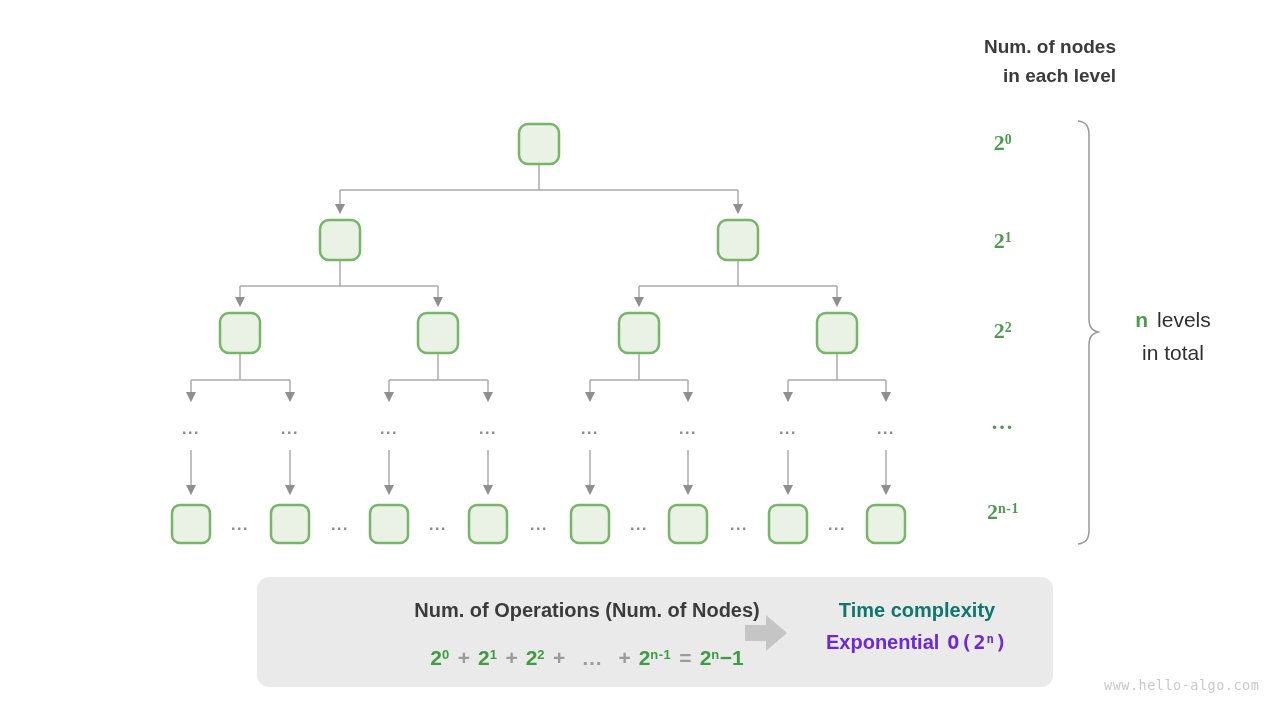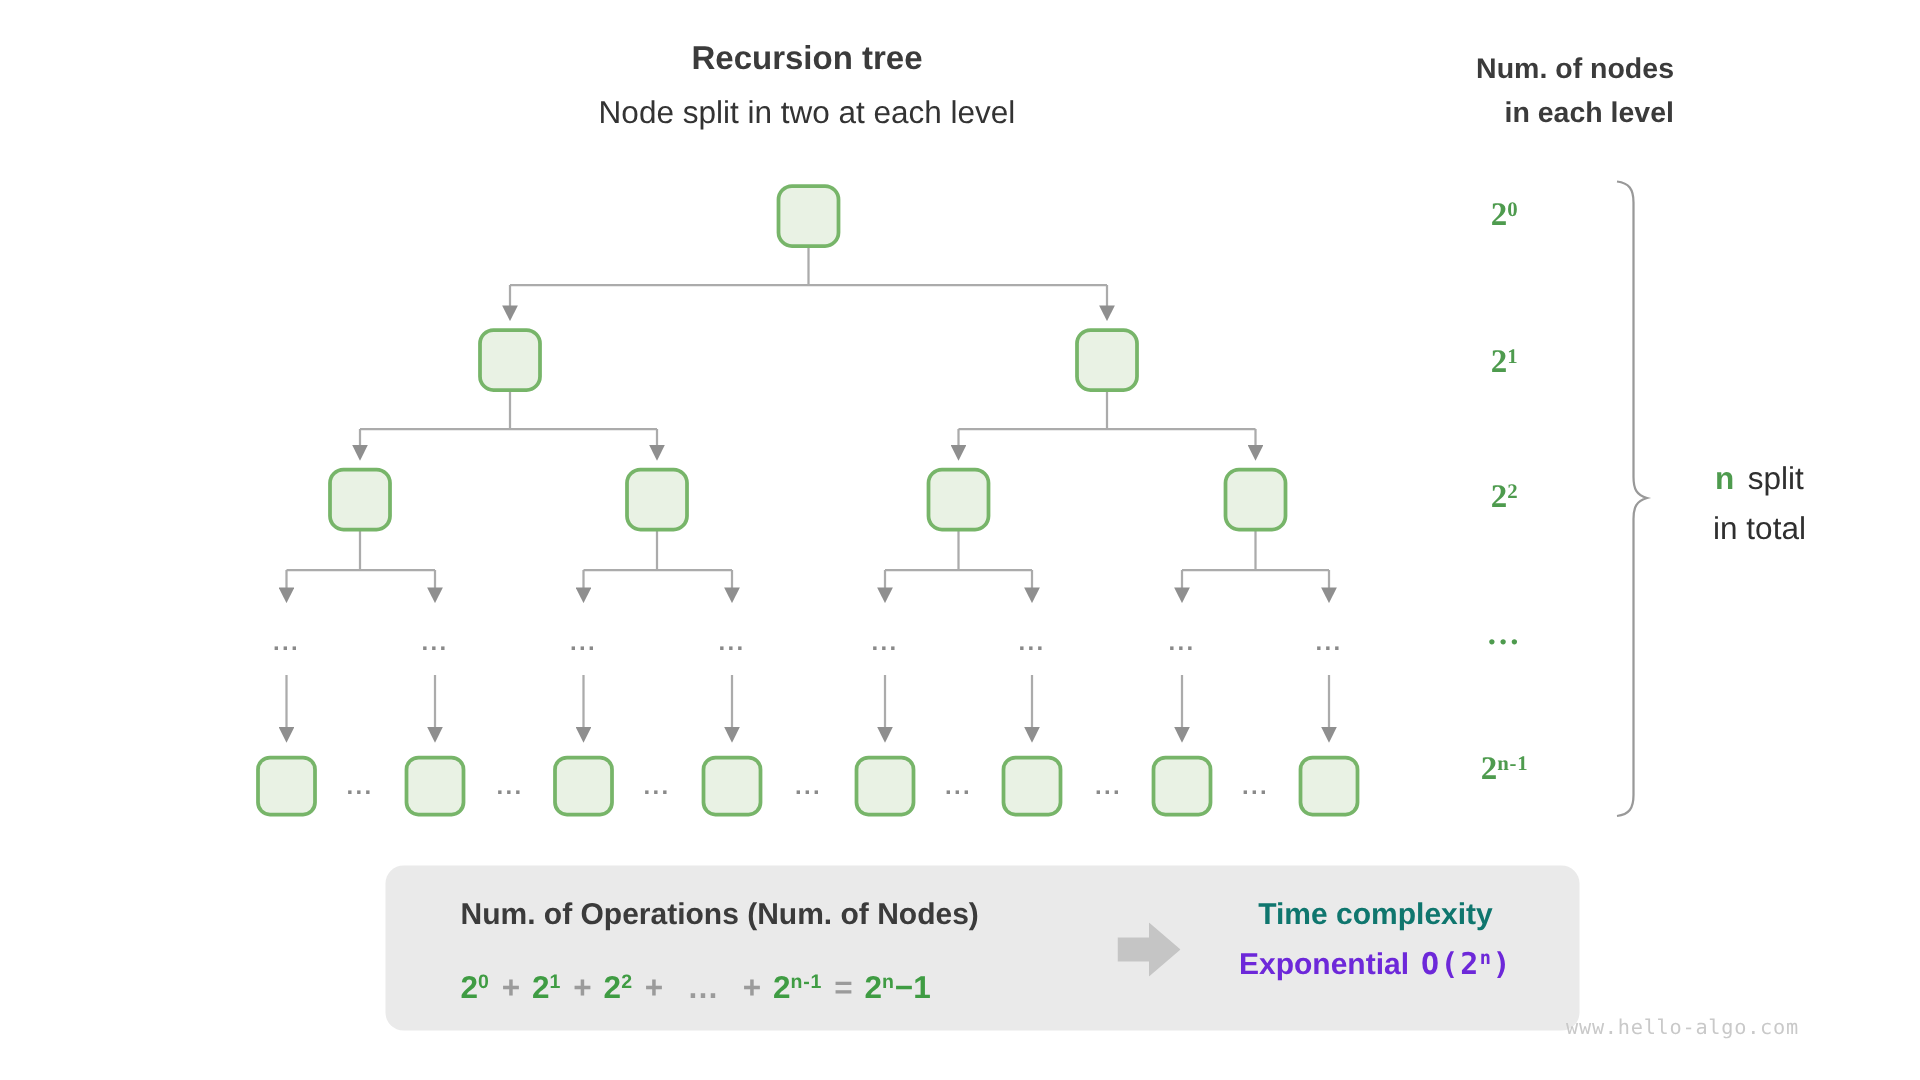--- a/index.html
+++ b/index.html
@@ -21,34 +21,34 @@
 
   .dots{position:absolute;width:44px;text-align:center;color:#8a8a8a;font-weight:bold;
         font-size:16px;line-height:16px;letter-spacing:1.5px;}
 
   .brace-label{position:absolute;left:1107px;top:303px;width:132px;text-align:center;
                font-size:21px;line-height:33px;color:#2f2f2f;}
   .brace-label .n-sym{color:#4e9b4e;font-weight:bold;margin-right:9px;}
 
   .ops-box{position:absolute;left:257px;top:577px;width:796px;height:110px;
            background:#eaeaea;border-radius:12px;}
-  .ops-left{position:absolute;left:50px;top:0;width:560px;}
+  .ops-left{position:absolute;left:50px;top:0;width:560px;text-align:center;}
   .ops-title{margin-top:22px;font-size:20px;font-weight:bold;color:#3b3b3b;}
   .formula{margin-top:24px;font-size:21px;font-weight:bold;}
   .formula .seg-green{color:#3f9c43;}
   .formula .seg-gray{color:#9b9b9b;margin:0 8px;}
   .formula sup{font-size:62%;vertical-align:0.5em;letter-spacing:0.5px;}
   .block-arrow{position:absolute;left:488px;top:38px;}
   .tc-right{position:absolute;left:530px;top:0;width:260px;text-align:center;}
   .tc-title{margin-top:22px;font-size:20px;font-weight:bold;color:#0f766e;}
   .tc-value{margin-top:8px;font-size:20px;font-weight:bold;color:#6d28d9;}
   .big-o{font-family:"DejaVu Sans Mono",monospace;margin-left:8px;letter-spacing:1px;}
   .big-o sup{font-size:62%;vertical-align:0.5em;}
 
-  .watermark{position:absolute;left:1044px;top:677px;width:170px;font-family:"DejaVu Sans Mono",monospace;
+  .watermark{position:absolute;left:1104px;top:677px;width:170px;font-family:"DejaVu Sans Mono",monospace;
              font-size:13.5px;color:#c9c9c9;letter-spacing:0.5px;}
 </style>
 </head>
 <body>
 
 <div class="canvas">
 
   <svg class="tree-svg" viewBox="0 0 1280 720">
     <defs>
       <marker id="ah" viewBox="0 0 10 10" refX="8" refY="5" markerWidth="7" markerHeight="7" orient="auto-start-reverse">
@@ -104,24 +104,20 @@
       <rect x="571" y="505" width="38" height="38" rx="8"></rect>
       <rect x="669" y="505" width="38" height="38" rx="8"></rect>
       <rect x="769" y="505" width="38" height="38" rx="8"></rect>
       <rect x="867" y="505" width="38" height="38" rx="8"></rect>
     </g>
 
     <path d="M1078,121 C1086,122 1089,126 1089,135 L1089,318 C1089,326 1091,330 1098,332
          C1091,334 1089,338 1089,346 L1089,530 C1089,539 1086,543 1078,544" fill="none" stroke="#999999" stroke-width="1.5"></path>
   </svg>
 
-  <div class="title-block">
-    <div class="fig-title">Recursion tree</div>
-    <div class="fig-subtitle">Node split in two at each level</div>
-  </div>
 
   <div class="right-header">Num. of nodes
 in each level</div>
 
   <div id="level-labels">
       <div class="level-label" style="top: 126px;">2<sup>0</sup></div>
       <div class="level-label" style="top: 224px;">2<sup>1</sup></div>
       <div class="level-label" style="top: 314px;">2<sup>2</sup></div>
       <div class="level-label is-dots" style="top: 408px;">...</div>
       <div class="level-label" style="top: 495px;">2<sup>n-1</sup></div>
@@ -139,21 +135,21 @@
       <div class="dots" style="left: 218px; top: 517px;">...</div>
       <div class="dots" style="left: 318px; top: 517px;">...</div>
       <div class="dots" style="left: 416px; top: 517px;">...</div>
       <div class="dots" style="left: 517px; top: 517px;">...</div>
       <div class="dots" style="left: 617px; top: 517px;">...</div>
       <div class="dots" style="left: 717px; top: 517px;">...</div>
       <div class="dots" style="left: 815px; top: 517px;">...</div>
     </div>
 
   <div class="brace-label">
-    <div><span class="n-sym">n</span><span>split</span></div>
+    <div><span class="n-sym">n</span><span>levels</span></div>
     <div>in total</div>
   </div>
 
   <div class="ops-box">
     <div class="ops-left">
       <div class="ops-title">Num. of Operations (Num. of Nodes)</div>
       <div class="formula" id="formula"><span class="seg-green">2<sup>0</sup></span><span class="seg-gray">+</span><span class="seg-green">2<sup>1</sup></span><span class="seg-gray">+</span><span class="seg-green">2<sup>2</sup></span><span class="seg-gray">+</span><span class="seg-gray">…</span><span class="seg-gray">+</span><span class="seg-green">2<sup>n-1</sup></span><span class="seg-gray">=</span><span class="seg-green">2<sup>n</sup>−1</span></div>
     </div>
     <svg class="block-arrow" width="42" height="36" viewBox="0 0 42 36">
       <polygon points="0,10 21,10 21,0 42,18 21,36 21,26 0,26" fill="#c5c5c5"></polygon>

